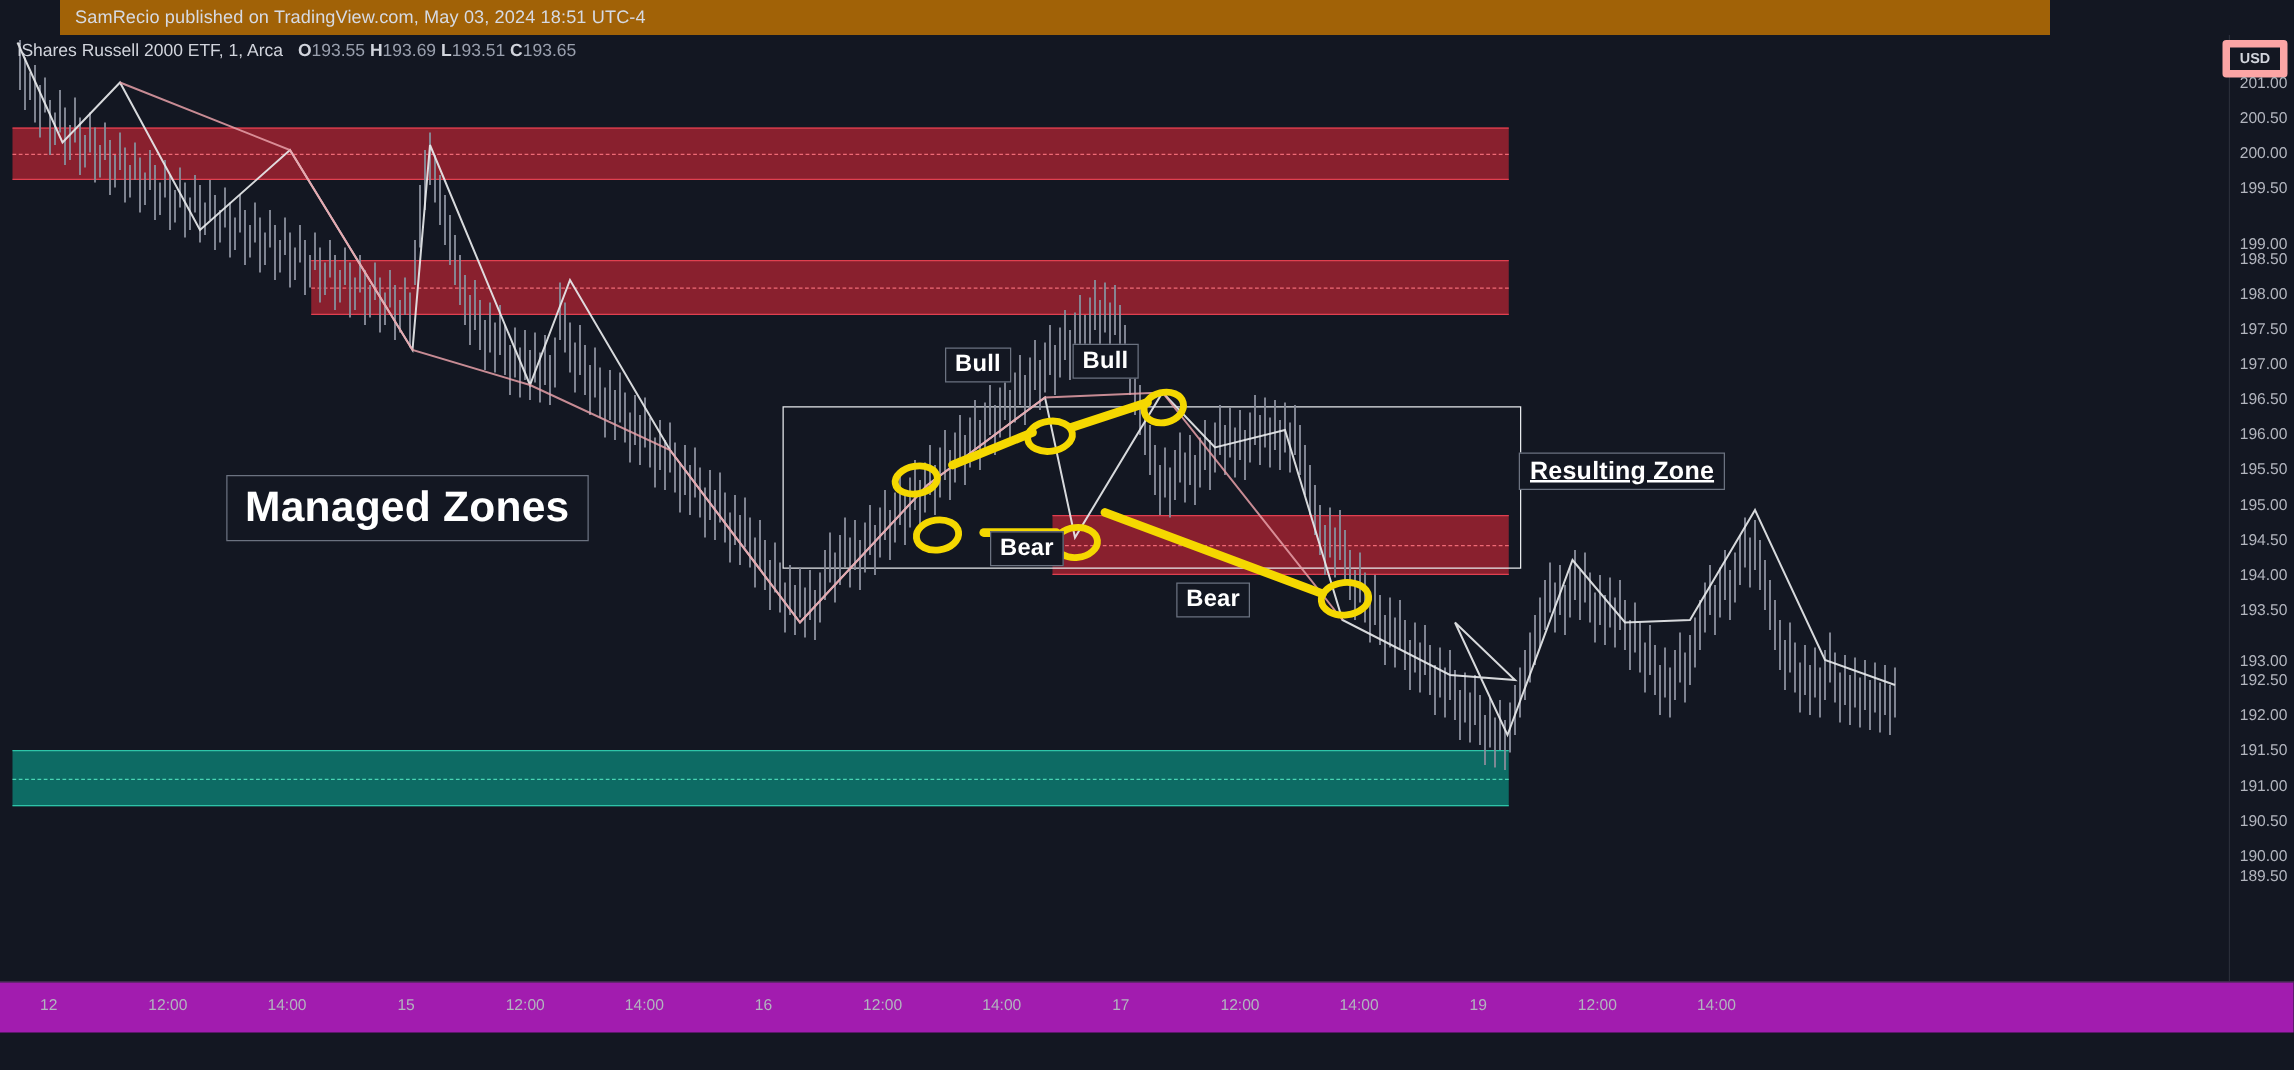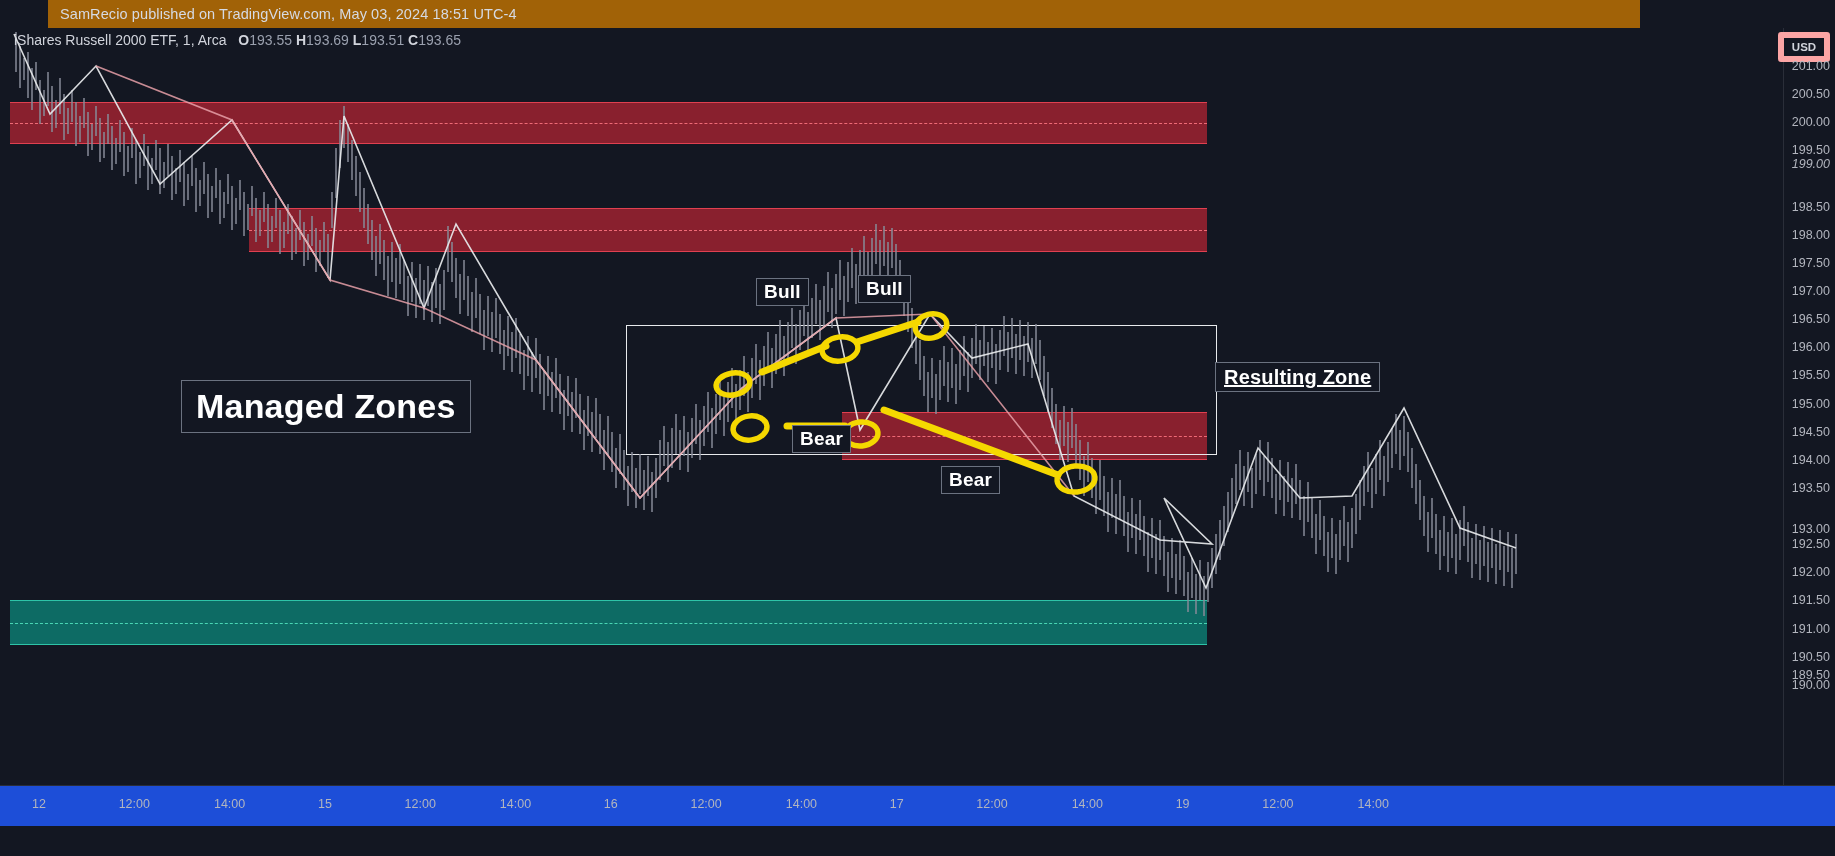--- a/index.html
+++ b/index.html
@@ -12,21 +12,21 @@
 
   .legend{position:absolute;left:14px;top:32px;font-size:14px;color:#b2b5be;white-space:nowrap;z-index:40;}
   .legend .sym{color:#d1d4dc;}
   .legend .ohlc{margin-left:8px;}
   .legend .k{color:#d1d4dc;font-weight:bold;}
   .legend .v{color:#9aa0ae;}
 
   
   .pane{position:absolute;left:0;top:28px;width:1783px;height:757px;overflow:hidden;background:#131722;}
   .priceaxis{position:absolute;left:1783px;top:28px;width:52px;height:757px;background:#131722;border-left:1px solid #2a2e39;}
-  .timeaxis{position:absolute;left:0;top:785px;width:1835px;height:40px;background:#1d4ed8;border-top:1px solid #2a2e39;}
+  .timeaxis{position:absolute;left:0;top:785px;width:1835px;height:40px;background:#a21caf;border-top:1px solid #2a2e39;}
   .footer{position:absolute;left:0;top:825px;width:1835px;height:31px;background:#1b2030;}
 
   .usdbadge{position:absolute;right:6px;top:4px;width:40px;height:18px;border:6px solid #fca5a5;border-radius:3px;
             color:#d1d4dc;font-size:11.5px;font-weight:bold;display:flex;align-items:center;justify-content:center;}
   .ptick{position:absolute;right:6px;font-size:12.5px;color:#b2b5be;transform:translateY(-50%);white-space:nowrap;}
   .ttick{position:absolute;top:11px;font-size:12.5px;color:#b2b5be;transform:translateX(-50%);white-space:nowrap;}
 
   
   .zone{position:absolute;box-sizing:border-box;}
   .zone.red{background:rgba(167,35,50,.80);border-top:1.5px solid #e04050;border-bottom:1.5px solid #e04050;}
@@ -214,40 +214,40 @@
     </span>
   </div>
 
   <div class="priceaxis">
     <div class="usdbadge">USD</div>
     <div id="price-ticks">
         <div class="ptick" style="top: 38px;">201.00</div>
         <div class="ptick" style="top: 66.13px;">200.50</div>
         <div class="ptick" style="top: 94.26px;">200.00</div>
         <div class="ptick" style="top: 122.39px;">199.50</div>
-        <div class="ptick" style="top: 136px; font-style: italic;">199.00</div>
+        <div class="ptick" style="top: 167px;">199.00</div>
         <div class="ptick" style="top: 178.65px;">198.50</div>
         <div class="ptick" style="top: 206.78px;">198.00</div>
         <div class="ptick" style="top: 234.91px;">197.50</div>
         <div class="ptick" style="top: 263.04px;">197.00</div>
         <div class="ptick" style="top: 291.17px;">196.50</div>
         <div class="ptick" style="top: 319.3px;">196.00</div>
         <div class="ptick" style="top: 347.43px;">195.50</div>
         <div class="ptick" style="top: 375.56px;">195.00</div>
         <div class="ptick" style="top: 403.69px;">194.50</div>
         <div class="ptick" style="top: 431.82px;">194.00</div>
         <div class="ptick" style="top: 459.95px;">193.50</div>
         <div class="ptick" style="top: 501px;">193.00</div>
         <div class="ptick" style="top: 516.21px;">192.50</div>
         <div class="ptick" style="top: 544.34px;">192.00</div>
         <div class="ptick" style="top: 572.47px;">191.50</div>
         <div class="ptick" style="top: 600.6px;">191.00</div>
         <div class="ptick" style="top: 628.73px;">190.50</div>
         <div class="ptick" style="top: 656.86px;">190.00</div>
-        <div class="ptick" style="top: 647px; text-align: right;">189.50</div>
+        <div class="ptick" style="top: 673px; text-align: right;">189.50</div>
       </div>
   </div>
 
   <div class="timeaxis">
     <div id="time-ticks">
         <div class="ttick" style="left: 39px;">12</div>
         <div class="ttick" style="left: 134.3px;">12:00</div>
         <div class="ttick" style="left: 229.6px;">14:00</div>
         <div class="ttick" style="left: 324.9px;">15</div>
         <div class="ttick" style="left: 420.2px;">12:00</div>

